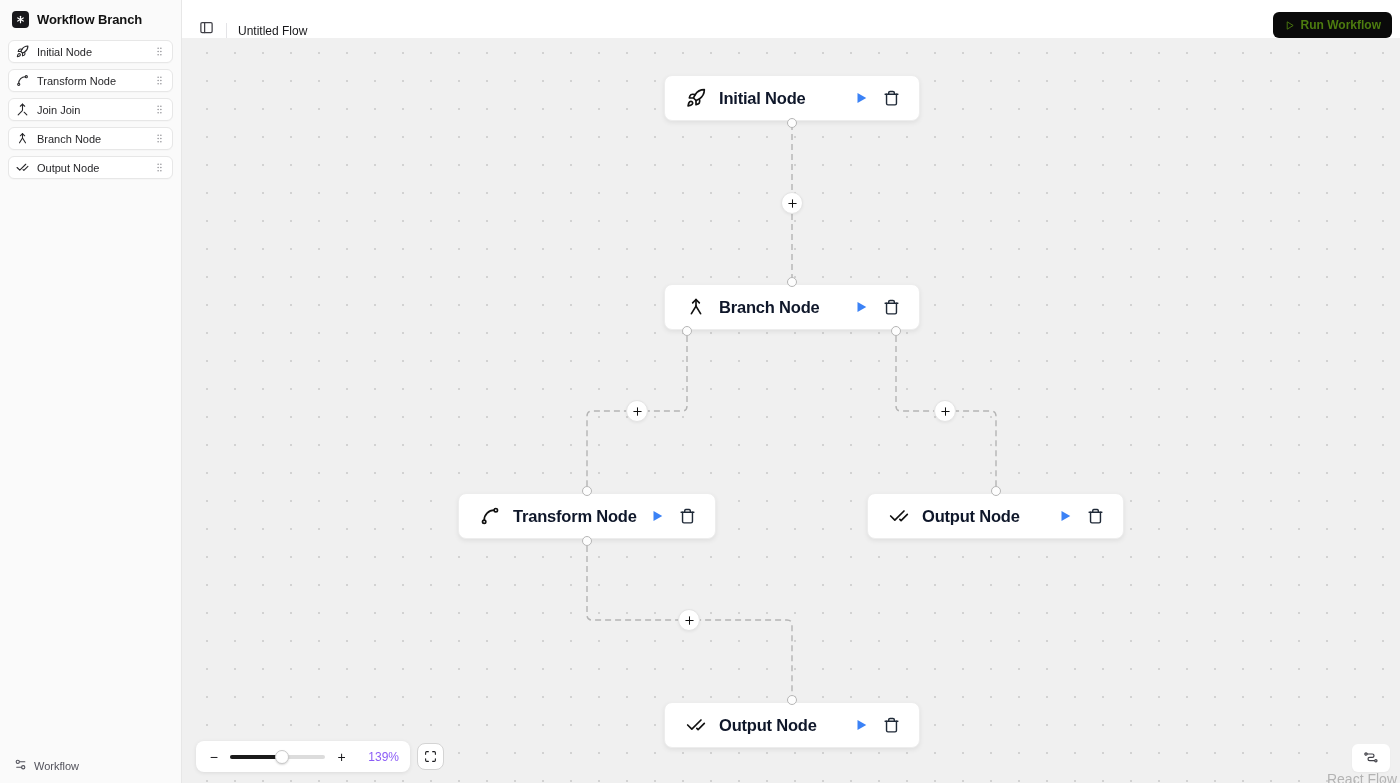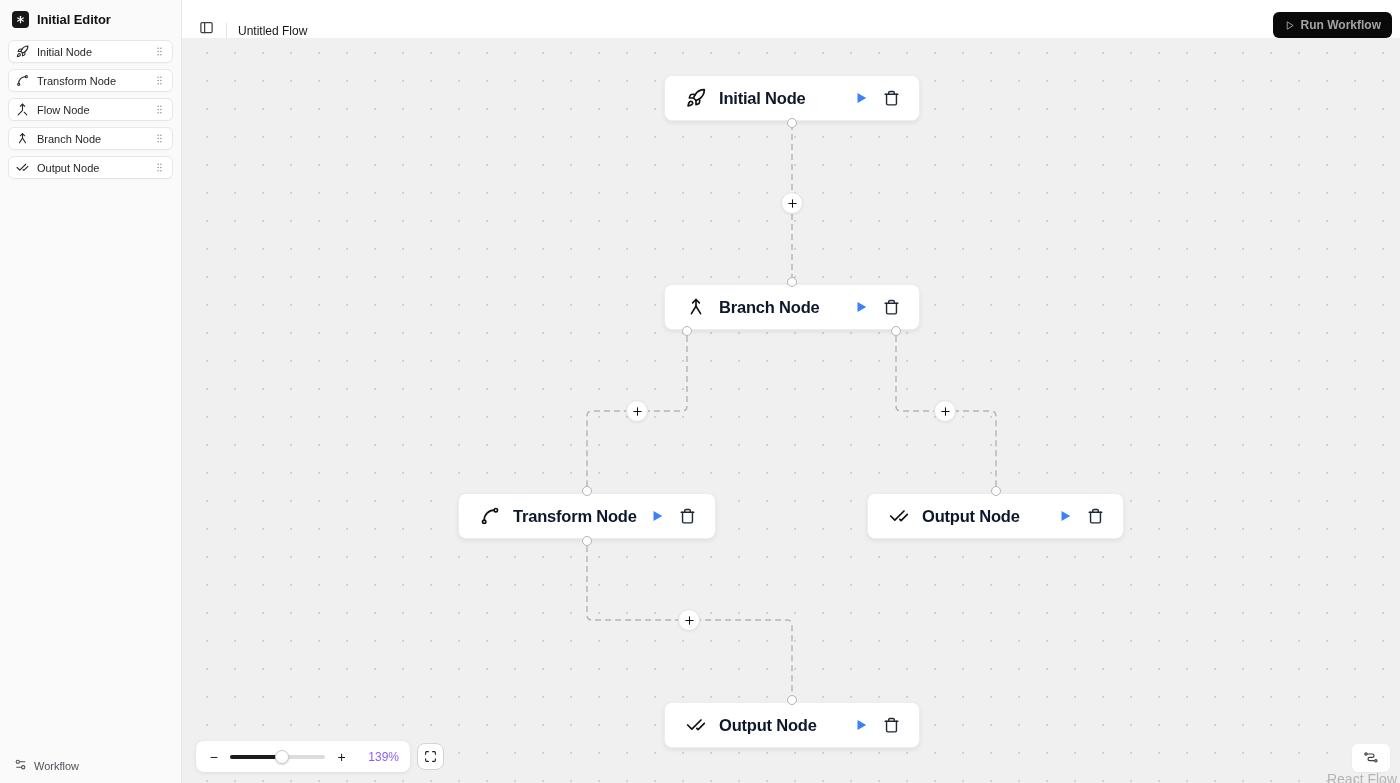--- a/index.html
+++ b/index.html
@@ -43,21 +43,21 @@
     position: absolute; left: 182px; right: 0; top: 0; height: 38px; background: #fff;
     display: flex; align-items: flex-end; z-index: 20; padding: 0 8px 0 13px;
   }
   .toggle-btn { width: 22px; height: 22px; display: flex; align-items: center; justify-content: center;
     color: #3f3f46; background: none; border: none; cursor: pointer; border-radius: 4px; }
   .toggle-btn svg { width: 15px; height: 15px; }
   .topbar-divider { width: 1px; height: 15px; background: #e4e4e7; margin: 0 11px 0 9px; }
   .flow-name { font-size: 12px; color: #18181b; }
   .run-btn {
     margin-left: auto; height: 26px; display: flex; align-items: center; gap: 6px;
-    background: var(--run-bg, #0a0a0a); color: #a3a3a3; border: none; border-radius: 6px;
+    background: var(--run-bg, #0a0a0a); color: #4d7c0f; border: none; border-radius: 6px;
     padding: 0 11px; font-size: 12px; font-weight: 600; cursor: pointer;
     font-family: inherit;
   }
   .run-btn svg { width: 11px; height: 11px; }
 
   
   .canvas {
     position: absolute; left: 182px; top: 38px; right: 0; bottom: 0;
     background-color: var(--canvas-bg, #f0f0f0);
     background-image: radial-gradient(circle, var(--canvas-dot, #d2d2d2) 1.1px, transparent 1.4px);
@@ -299,21 +299,21 @@
 
 <div class="sidebar">
   <div class="sidebar-header">
     <span class="logo-box">
       <svg viewBox="0 0 24 24" fill="none" stroke="currentColor" stroke-width="2.6" stroke-linecap="round">
           <path d="M12 5v14"></path>
           <path d="M6 8.5l12 7"></path>
           <path d="M18 8.5l-12 7"></path>
         </svg>
     </span>
-    <span class="app-title">Initial Editor</span>
+    <span class="app-title">Workflow Branch</span>
   </div>
   <div class="side-list" id="side-list">
       <div class="side-item">
     <span class="si-icon">
           <svg viewBox="0 0 24 24" fill="none" stroke="currentColor" stroke-width="2" stroke-linecap="round" stroke-linejoin="round">
             <path d="M4.5 16.5c-1.5 1.26-2 5-2 5s3.74-.5 5-2c.71-.84.7-2.13-.09-2.91a2.18 2.18 0 0 0-2.91-.09z"></path>
             <path d="m12 15-3-3a22 22 0 0 1 2-3.95A12.88 12.88 0 0 1 22 2c0 2.72-.78 7.5-6 11a22.35 22.35 0 0 1-4 2z"></path>
             <path d="M9 12H4s.55-3.03 2-4c1.62-1.08 5 0 5 0"></path>
             <path d="M12 15v5s3.03-.55 4-2c1.08-1.62 0-5 0-5"></path>
           </svg>
@@ -351,21 +351,21 @@
         </span>
   </div>
       <div class="side-item">
     <span class="si-icon">
           <svg viewBox="0 0 24 24" fill="none" stroke="currentColor" stroke-width="2" stroke-linecap="round" stroke-linejoin="round">
             <path d="m8 6 4-4 4 4"></path>
             <path d="M12 2v10.3a4 4 0 0 1-1.172 2.872L4 22"></path>
             <path d="m20 22-5-5"></path>
           </svg>
         </span>
-    <span class="si-label">Flow Node</span>
+    <span class="si-label">Join Join</span>
     <span class="si-grip">
           <svg viewBox="0 0 24 24" fill="currentColor" stroke="none">
             <circle cx="9" cy="5" r="1.6"></circle>
             <circle cx="9" cy="12" r="1.6"></circle>
             <circle cx="9" cy="19" r="1.6"></circle>
             <circle cx="15" cy="5" r="1.6"></circle>
             <circle cx="15" cy="12" r="1.6"></circle>
             <circle cx="15" cy="19" r="1.6"></circle>
           </svg>
         </span>

